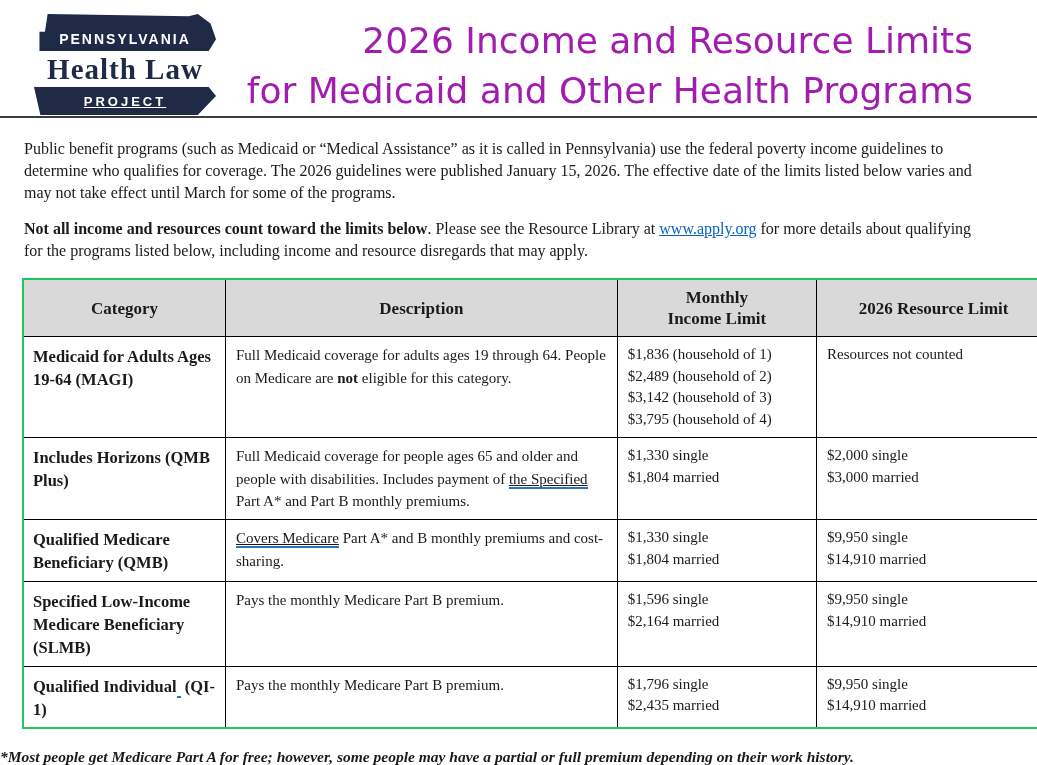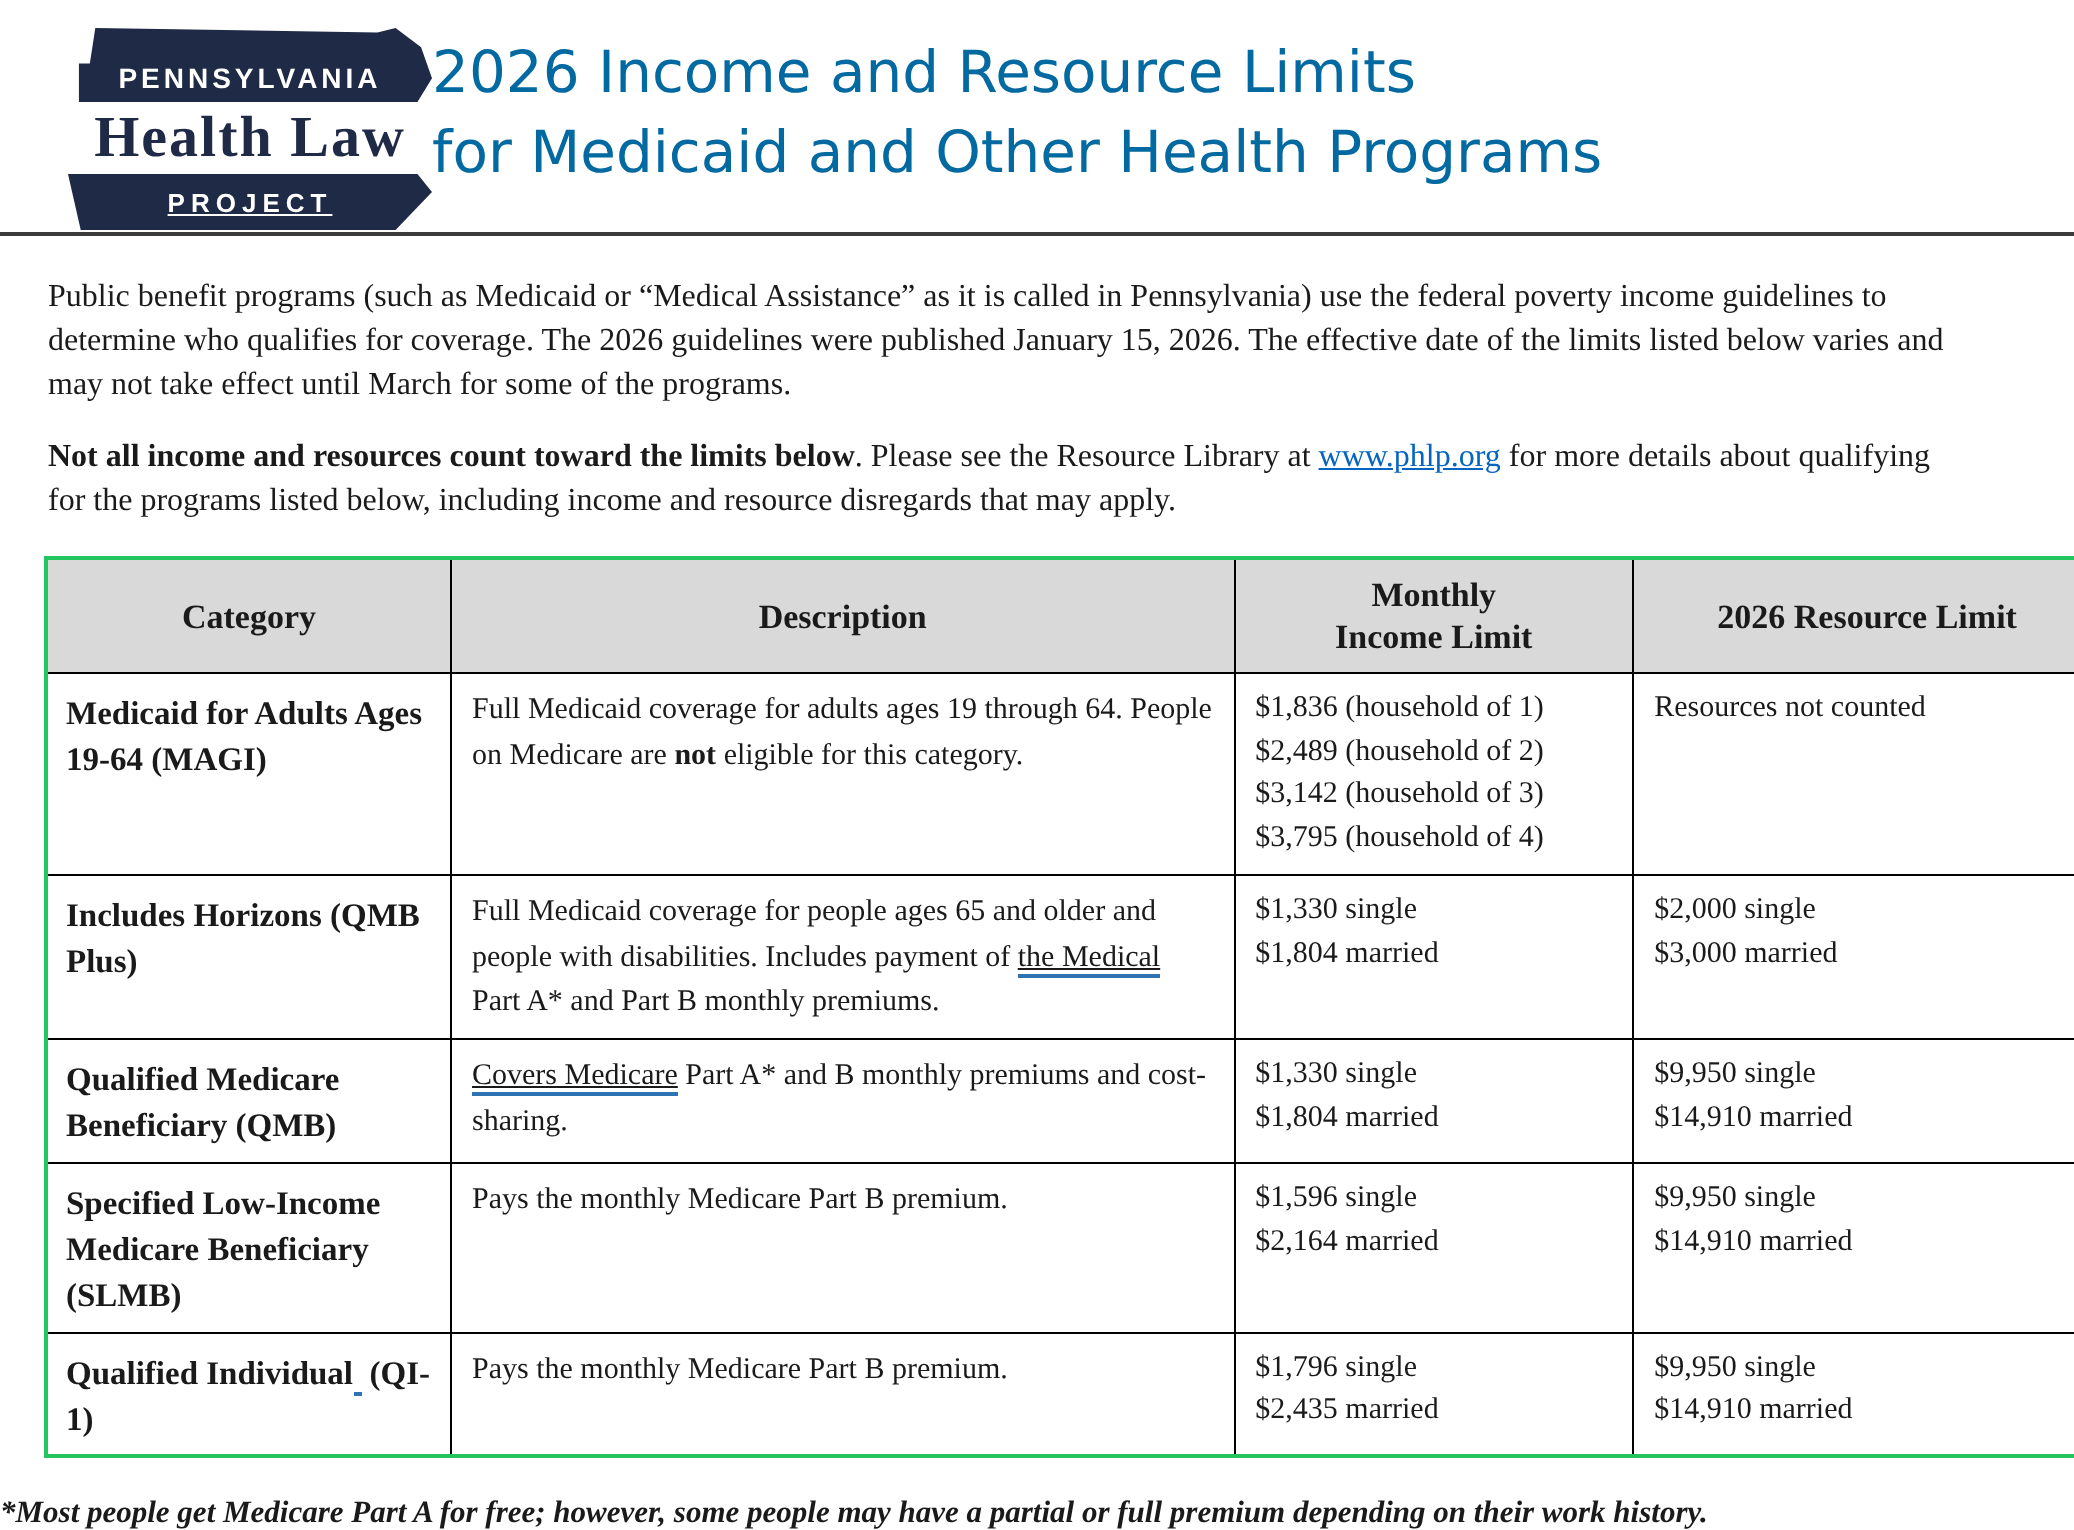--- a/index.html
+++ b/index.html
@@ -35,23 +35,23 @@
   }
   .logo-bottom {
     background: var(--navy); color: #fff; height: 28px;
     font-family: "Liberation Sans", sans-serif; font-weight: bold;
     font-size: 13px; letter-spacing: 3px;
     display: flex; align-items: center; justify-content: center;
     clip-path: polygon(0 0, 96% 0, 100% 32%, 90% 100%, 3.5% 100%);
     text-decoration: underline;
   }
   .title-block {
-    flex: 1; text-align: left; padding: 6px 64px 0 0;
+    flex: 1; text-align: right; padding: 6px 64px 0 0;
     font-family: "DejaVu Sans", sans-serif;
-    font-size: 29px; line-height: 1.38; color: #0369a1; font-weight: 400;
+    font-size: 36px; line-height: 1.38; color: #a21caf; font-weight: 400;
   }
   .header-rule { border: 0; border-top: 2px solid #3c3c3c; width: 1037px; }
 
   
   .intro { padding: 20px 40px 0 24px; }
   .intro p { font-size: 16px; line-height: 1.38; margin-bottom: 14px; width: 952px; }
   .intro a { color: var(--link); text-decoration: underline; }
   .bold { font-weight: bold; }
 
   
@@ -95,21 +95,21 @@
     <div class="title-block">
       <div>2026 Income and Resource Limits</div>
       <div>for Medicaid and Other Health Programs</div>
     </div>
   </div>
 
   <hr class="header-rule">
 
   <div class="intro">
     <p>Public benefit programs (such as Medicaid or “Medical Assistance” as it is called in Pennsylvania) use the federal poverty income guidelines to determine who qualifies for coverage. The 2026 guidelines were published January 15, 2026. The effective date of the limits listed below varies and may not take effect until March for some of the programs.</p>
-    <p><span class="bold">Not all income and resources count toward the limits below</span><span>. Please see the Resource Library at </span><a href="#">www.phlp.org</a><span> for more details about qualifying for the programs listed below, including income and resource disregards that may apply.</span></p>
+    <p><span class="bold">Not all income and resources count toward the limits below</span><span>. Please see the Resource Library at </span><a href="#">www.apply.org</a><span> for more details about qualifying for the programs listed below, including income and resource disregards that may apply.</span></p>
   </div>
 
   <div class="tbl-wrap">
     <table>
       <colgroup>
         <col style="width:19.7%">
         <col style="width:38.1%">
         <col style="width:19.4%">
         <col style="width:22.8%">
       </colgroup>
@@ -131,21 +131,21 @@
               <div>$2,489 (household of 2)</div>
               <div>$3,142 (household of 3)</div>
               <div>$3,795 (household of 4)</div>
             </td>
             <td class="num-cell">
               <div>Resources not counted</div>
             </td>
           </tr>
           <tr>
             <td class="cat-cell"><span>Includes Horizons (QMB Plus)</span></td>
-            <td class="desc-cell"><span>Full Medicaid coverage for people ages 65 and older and people with disabilities. Includes payment of </span><span class="u">the Medical</span><span> Part A* and Part B monthly premiums.</span></td>
+            <td class="desc-cell"><span>Full Medicaid coverage for people ages 65 and older and people with disabilities. Includes payment of </span><span class="u">the Specified</span><span> Part A* and Part B monthly premiums.</span></td>
             <td class="num-cell">
               <div>$1,330 single</div>
               <div>$1,804 married</div>
             </td>
             <td class="num-cell">
               <div>$2,000 single</div>
               <div>$3,000 married</div>
             </td>
           </tr>
           <tr>

